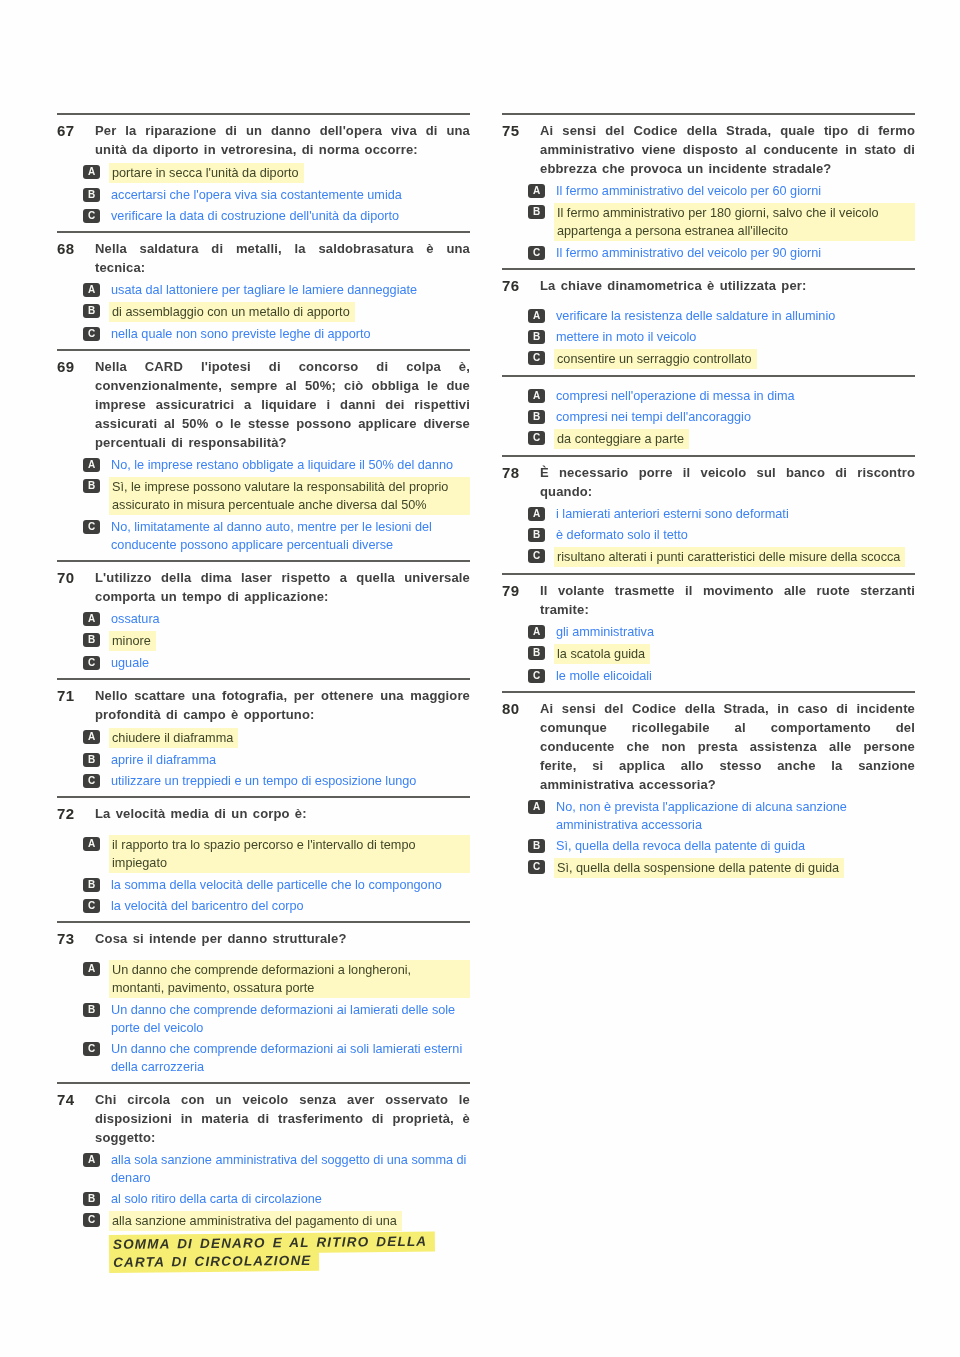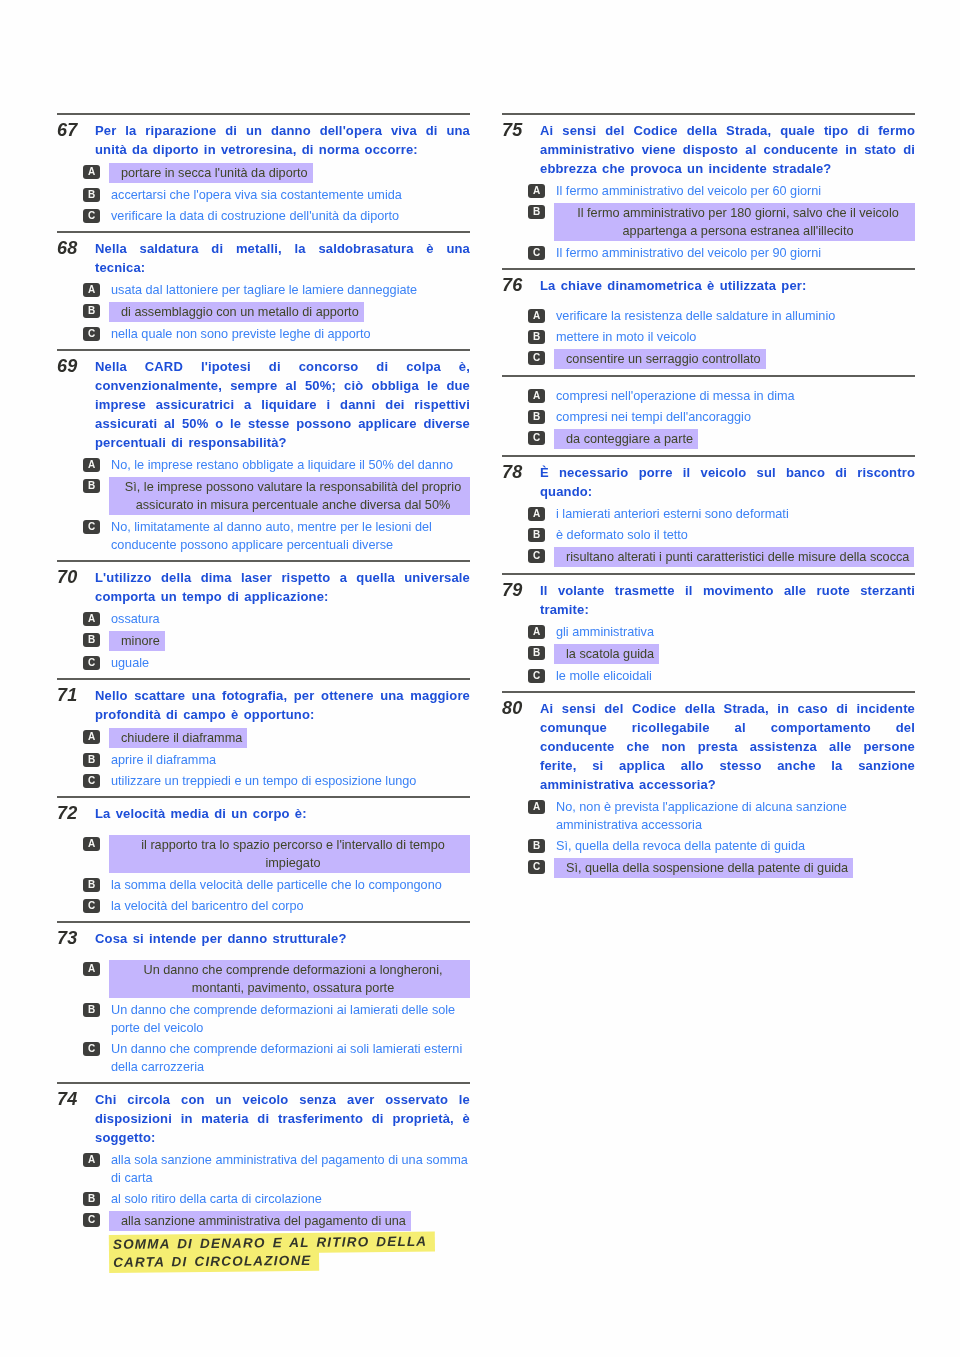--- a/index.html
+++ b/index.html
@@ -15,46 +15,44 @@
   }
   .cols { display:flex; gap:32px; align-items:flex-start; }
   .col { flex:1; min-width:0; }
 
   .divider { border-top:2px solid #4c4c48; opacity:.9; }
 
   .q { padding:6px 0 6px; }
   .qhead { display:flex; }
   .qnum {
     width:38px; flex-shrink:0;
-    font-weight:bold; font-size:18px; line-height:19px;
+    font-weight:bold; font-size:15px; line-height:19px;
     letter-spacing:.3px;
-    font-style:italic;
   }
   .qtext {
     flex:1; font-weight:bold; font-size:13px; line-height:19px;
     text-align:justify; letter-spacing:.15px; word-spacing:1.5px;
-    color:#1d4ed8;
+    color:#404040;
   }
   .opts { margin-left:26px; margin-top:4px; display:flex; flex-direction:column; gap:3px; }
   .opts.spaced { margin-top:12px; }
   .opt { display:flex; align-items:flex-start; gap:9px; font-size:12.7px; line-height:18px; }
   .chip {
     width:17px; height:14px; flex-shrink:0; margin-top:2px;
     background:#3e3e3c; color:#f5f5f2;
     border-radius:3px;
     font-size:10px; font-weight:bold;
     display:flex; align-items:center; justify-content:center;
   }
   .otext { color:#3b82f6; padding:0 2px; }
   .otext.hl {
-    background:#c4b5fd;
+    background:#fef9c3;
     color:#3f4527;
-    padding:1px 5px 1px 12px;
+    padding:1px 5px 1px 3px;
     box-decoration-break:clone;
-    text-align:center;
     -webkit-box-decoration-break:clone;
   }
   .note {
     margin:5px 0 0 52px;
     font-size:13.5px; line-height:18px;
     font-style:italic; font-weight:bold;
     letter-spacing:1.2px; word-spacing:2px;
     transform:rotate(-0.6deg);
     transform-origin:left center;
     width:fit-content;
@@ -221,21 +219,21 @@
         </div>
         <div class="divider"></div>
         <div class="q">
           <div class="qhead">
             <span class="qnum">74</span>
             <div class="qtext">Chi circola con un veicolo senza aver osservato le disposizioni in materia di trasferimento di proprietà, è soggetto:</div>
           </div>
           <div class="opts">
             <div class="opt">
               <span class="chip">A</span>
-              <span class="otext">alla sola sanzione amministrativa del pagamento di una somma di carta</span>
+              <span class="otext">alla sola sanzione amministrativa del soggetto di una somma di denaro</span>
             </div>
             <div class="opt">
               <span class="chip">B</span>
               <span class="otext">al solo ritiro della carta di circolazione</span>
             </div>
             <div class="opt">
               <span class="chip">C</span>
               <span class="otext hl">alla sanzione amministrativa del pagamento di una</span>
             </div>
           </div>

